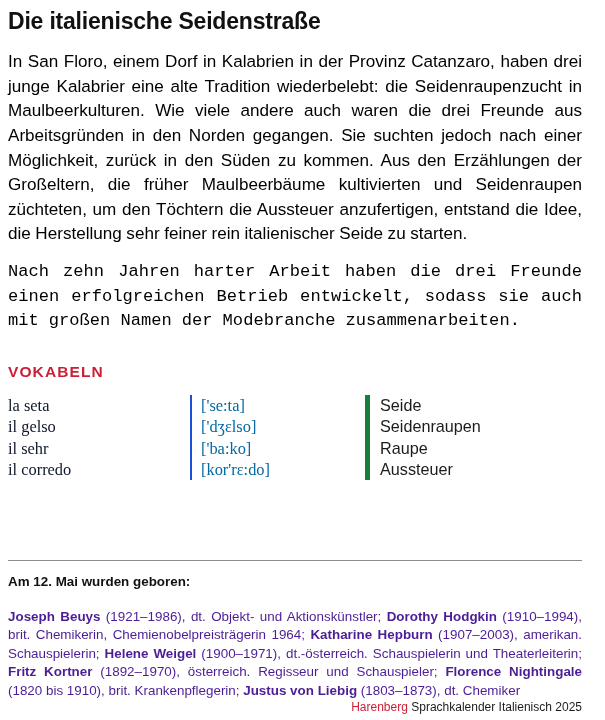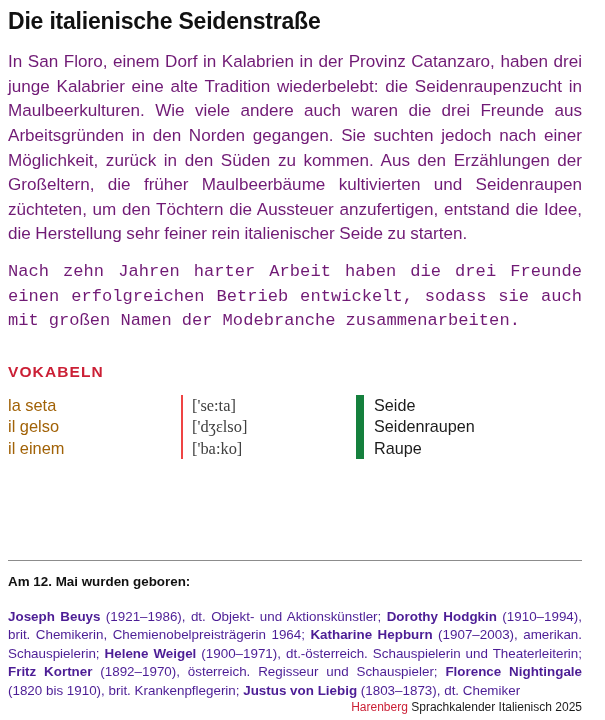--- a/index.html
+++ b/index.html
@@ -37,21 +37,21 @@
   
   .article {
     margin-top: 16px;
   }
   .article p {
     font-size: 17.1px;
     line-height: 24.6px;
     margin: 0 0 13px 0;
     text-align: justify;
     text-justify: inter-word;
-    color: #701a75;
+    color: #000000;
     hyphens: manual;
     word-spacing: -0.2px;
   }
   .article p:last-child { margin-bottom: 12px; font-family: Liberation Mono, monospace; }
 
   
   .vokabeln-heading {
     margin-top: 29px;
     font-size: 15.5px;
     font-weight: bold;
@@ -63,37 +63,37 @@
     width: 100%;
     border-collapse: collapse;
   }
   .vocab-table td {
     padding: 0;
     vertical-align: top;
     line-height: 21.4px;
     font-size: 16.4px;
   }
   .vocab-table td.it {
-    font-family: Liberation Sans, sans-serif;
+    font-family: Liberation Serif, serif;
     width: 162px;
-    color: #a16207;
-    padding-right: 11px;
+    color: #0f172a;
+    padding-right: 20px;
   }
   .vocab-table td.ipa {
     font-family: "Liberation Serif", serif;
     width: 164px;
-    color: #404040;
-    border-left: 2px solid #ef4444;
+    color: #0369a1;
+    border-left: 2px solid #1d4ed8;
     padding-left: 9px;
   }
   .vocab-table td.de {
     font-family: "Liberation Sans", sans-serif;
     font-size: 16.2px;
     color: #1c1c1c;
-    border-left: 8px solid #15803d;
+    border-left: 5px solid #15803d;
     padding-left: 10px;
   }
 
   
   .birth-block {
     position: absolute;
     left: 8px;
     right: 8px;
     top: 560px;
   }
@@ -154,23 +154,28 @@
         <td class="it">la seta</td>
         <td class="ipa">['se:ta]</td>
         <td class="de">Seide</td>
       </tr>
       <tr>
         <td class="it">il gelso</td>
         <td class="ipa">['dʒɛlso]</td>
         <td class="de">Seidenraupen</td>
       </tr>
       <tr>
-        <td class="it">il einem</td>
+        <td class="it">il sehr</td>
         <td class="ipa">['ba:ko]</td>
         <td class="de">Raupe</td>
+      </tr>
+      <tr>
+        <td class="it">il corredo</td>
+        <td class="ipa">[kor'rɛ:do]</td>
+        <td class="de">Aussteuer</td>
       </tr>
     </tbody>
   </table>
 
   <div class="birth-block">
     <hr class="birth-rule">
     <div class="birth-title">Am 12. Mai wurden geboren:</div>
     <p class="birth-text"><b>Joseph Beuys</b><span> (1921–1986), dt. Objekt- und Aktionskünstler; </span><b>Dorothy Hodgkin</b><span> (1910–1994), brit. Chemikerin, Chemienobelpreisträgerin 1964; </span><b>Katharine Hepburn</b><span> (1907–2003), amerikan. Schauspielerin; </span><b>Helene Weigel</b><span> (1900–1971), dt.-österreich. Schauspielerin und Theaterleiterin; </span><b>Fritz Kortner</b><span> (1892–1970), österreich. Regisseur und Schauspieler; </span><b>Florence Nightingale</b><span> (1820 bis 1910), brit. Krankenpflegerin; </span><b>Justus von Liebig</b><span> (1803–1873), dt. Chemiker</span></p>
   </div>
 

